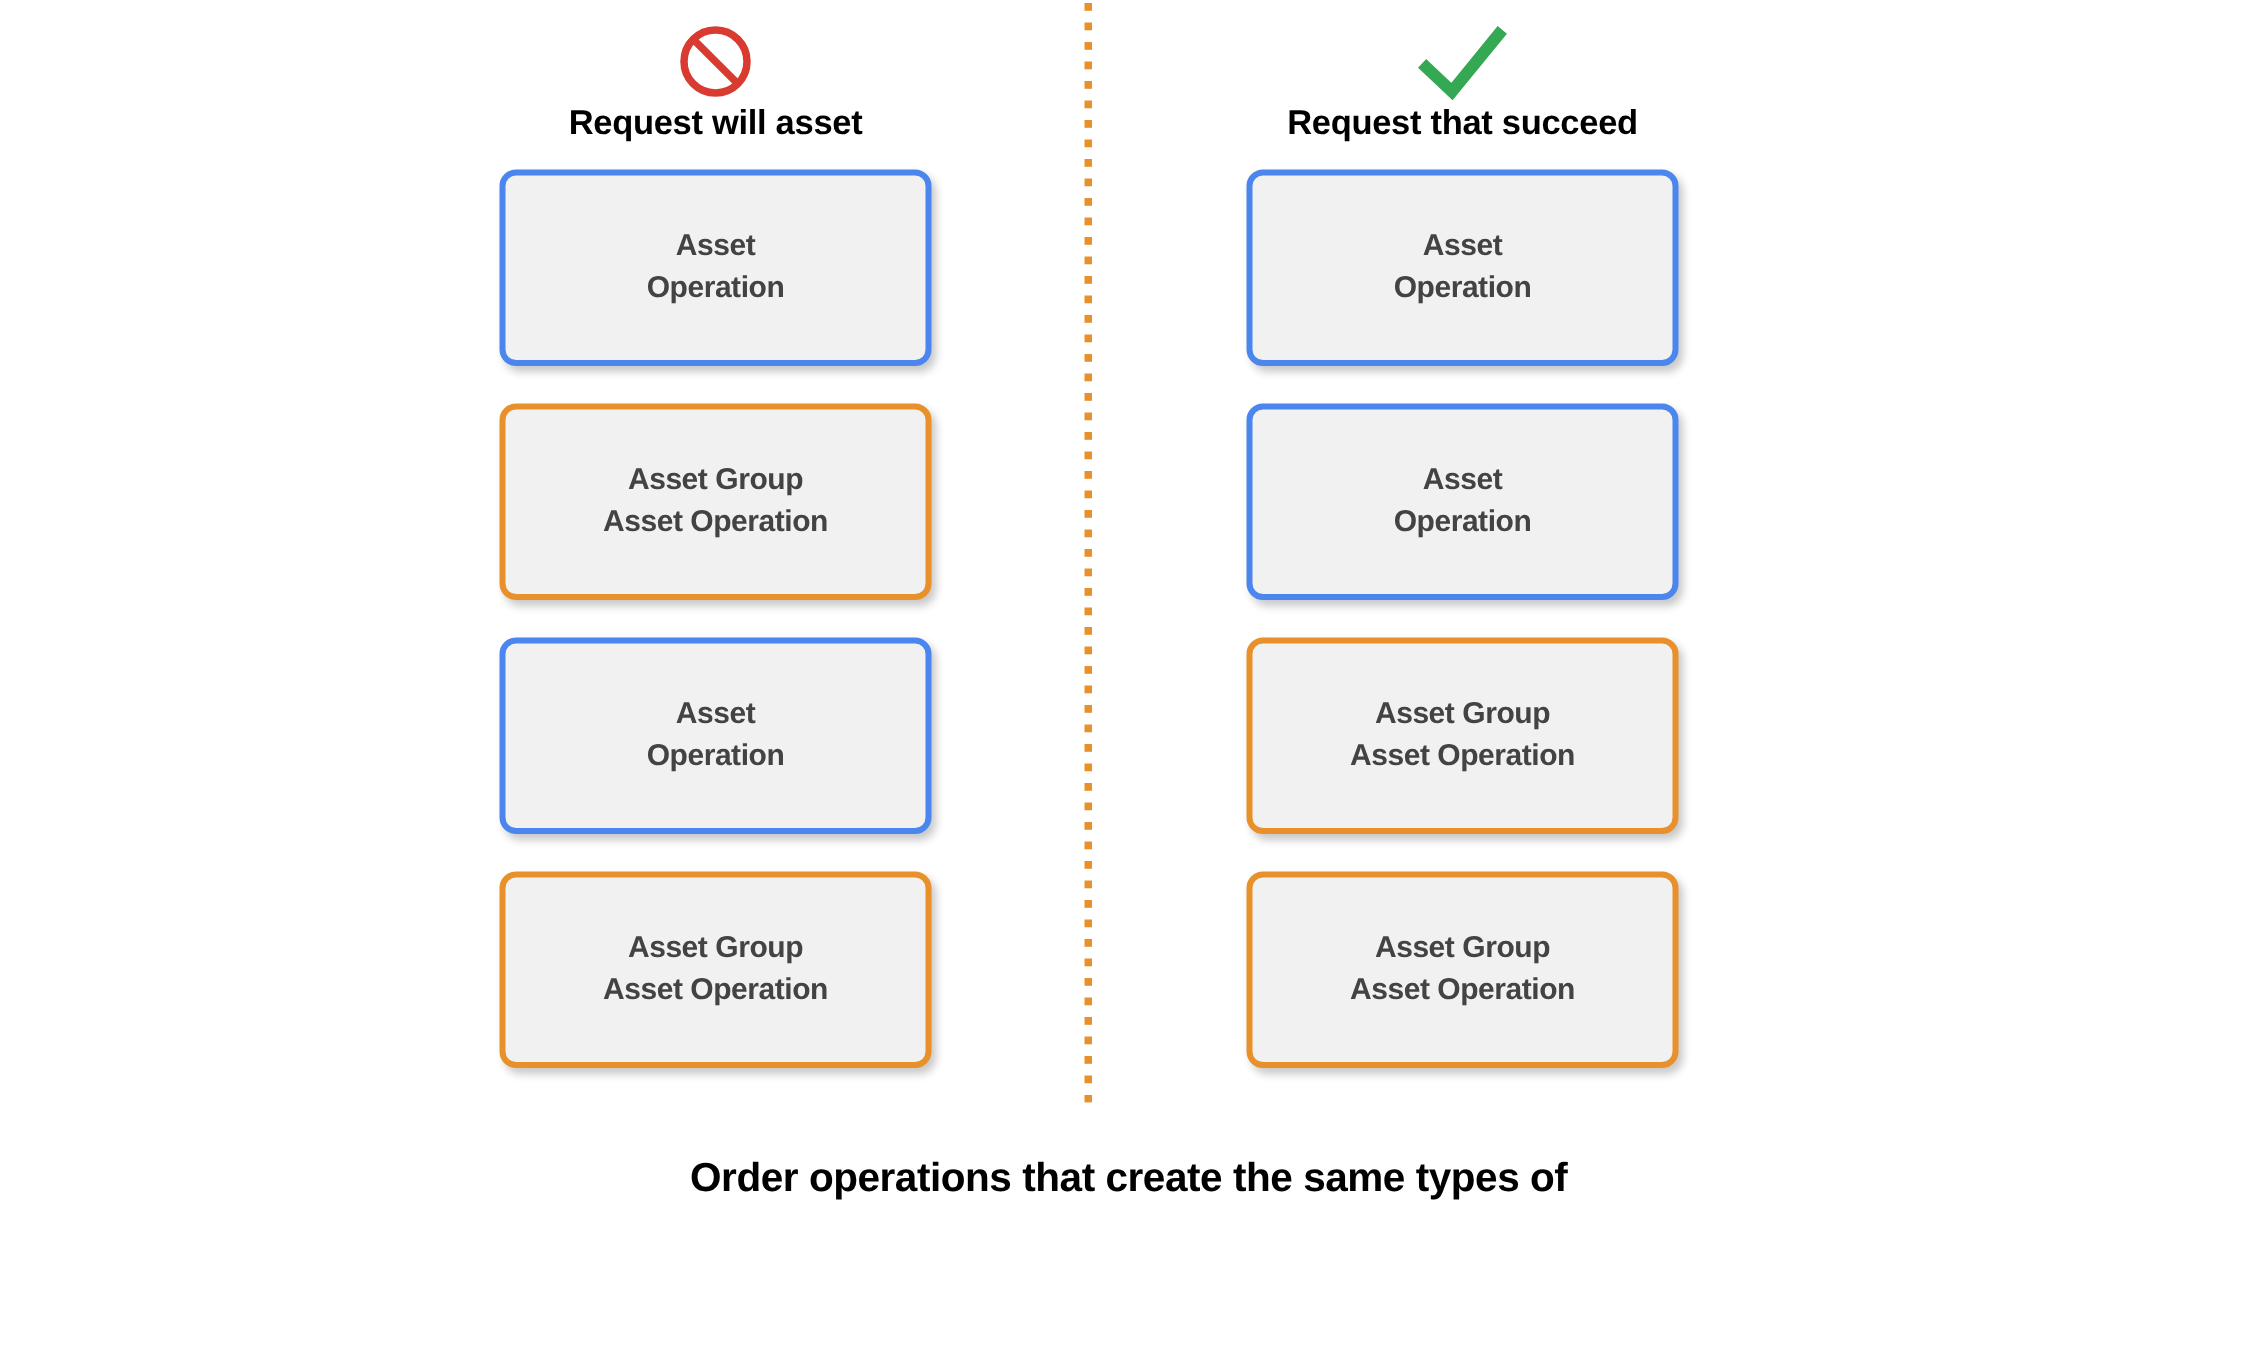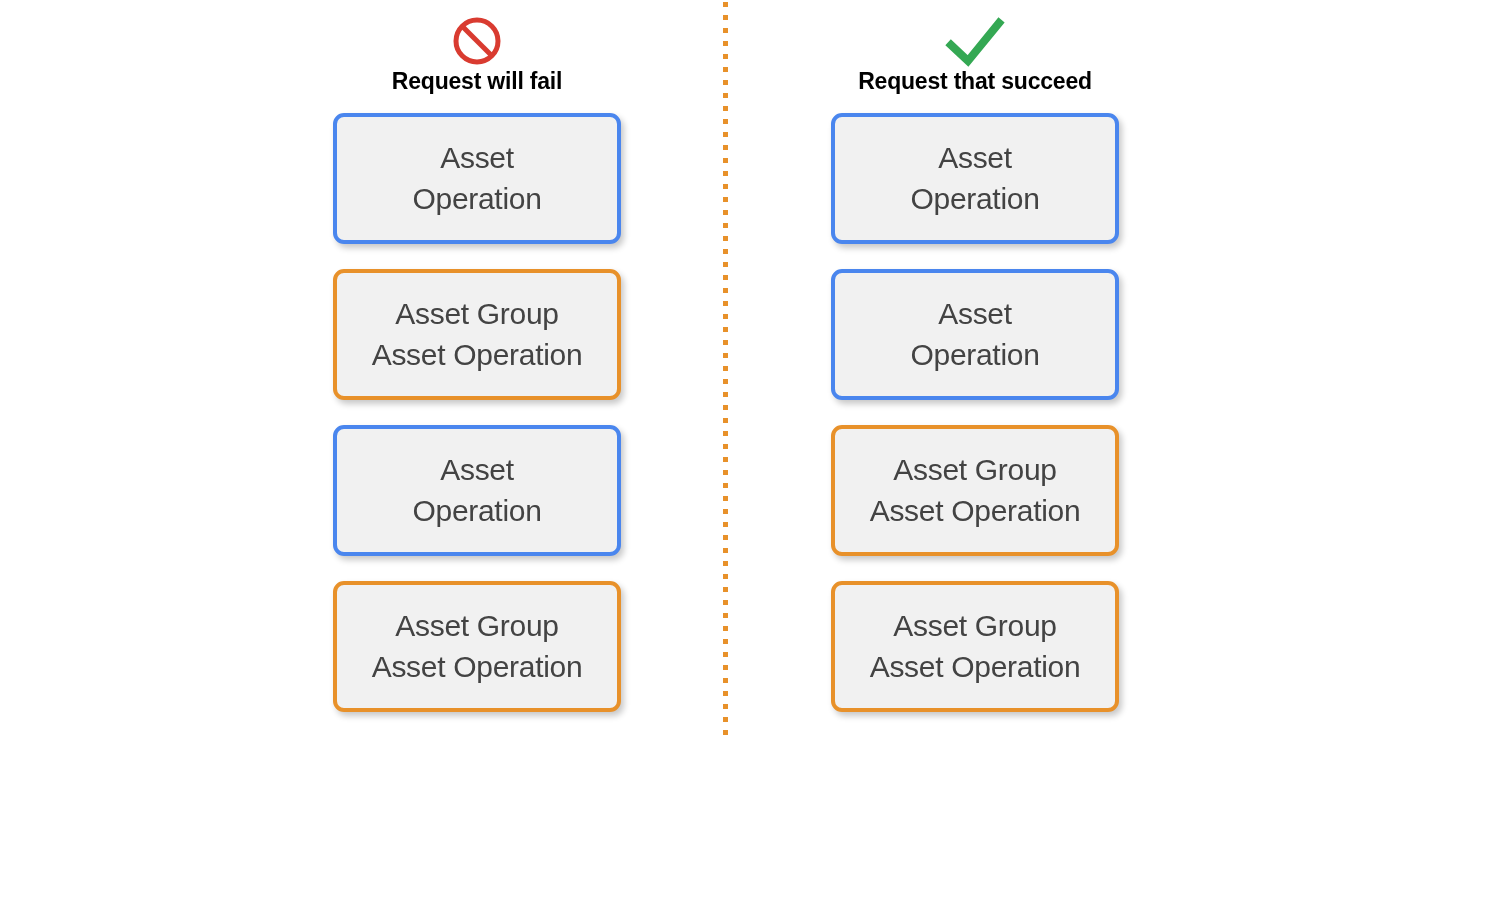--- a/index.html
+++ b/index.html
@@ -95,22 +95,22 @@
     display: flex;
     flex-direction: column;
     align-items: center;
     justify-content: center;
     box-shadow: 3px 4px 6px rgba(0,0,0,0.22);
   }
   .node-box.blue   { border-color: #4a86ee; }
   .node-box.orange { border-color: #e8912a; margin-top: 20px; }
 
   .node-line {
-    font-size: 30px;
-    font-weight: normal;
+    font-size: 20px;
+    font-weight: bold;
     color: #434343;
     line-height: 1.36;
     text-align: center;
     white-space: nowrap;
     letter-spacing: -0.3px;
   }
 
   
   .caption {
     position: absolute;
@@ -135,21 +135,21 @@
   <div class="divider"></div>
 
   <div class="column left">
     <div class="col-head">
       <div class="status-icon">
         <svg width="52" height="52" viewBox="0 0 52 52" aria-hidden="true">
           <circle cx="26" cy="26" r="21" fill="none" stroke="#d93b30" stroke-width="5"></circle>
           <line x1="11.2" y1="11.2" x2="40.8" y2="40.8" stroke="#d93b30" stroke-width="5" stroke-linecap="butt"></line>
         </svg>
       </div>
-      <div class="col-title">Request will fail</div>
+      <div class="col-title">Request will asset</div>
     </div>
 
     <div class="box-stack">
       <div class="node-box blue">
         <div class="node-line">Asset</div>
         <div class="node-line">Operation</div>
       </div>
       <div class="node-box orange">
         <div class="node-line">Asset Group</div>
         <div class="node-line">Asset Operation</div>
@@ -189,15 +189,16 @@
         <div class="node-line">Asset Operation</div>
       </div>
       <div class="node-box orange">
         <div class="node-line">Asset Group</div>
         <div class="node-line">Asset Operation</div>
       </div>
     </div>
   </div>
 
   <div class="caption">
+    <div class="caption-line">Order operations that create the same types of</div>
   </div>
 
 </div>
 
 </body></html>

